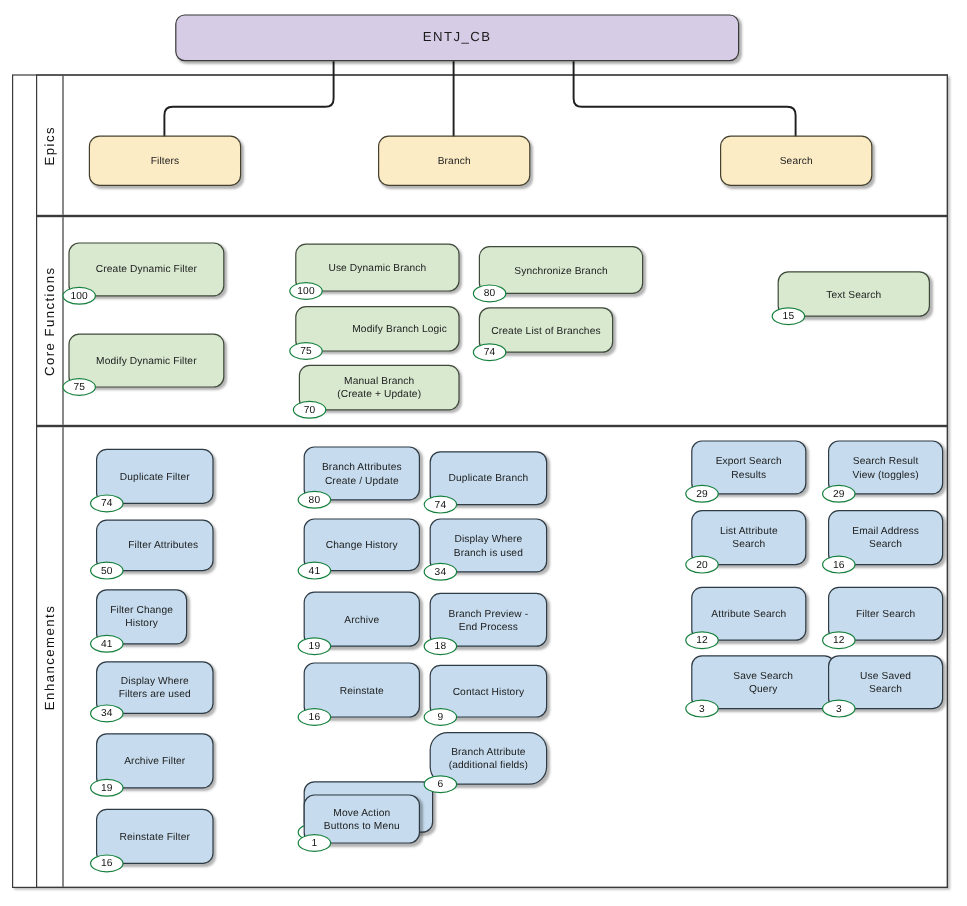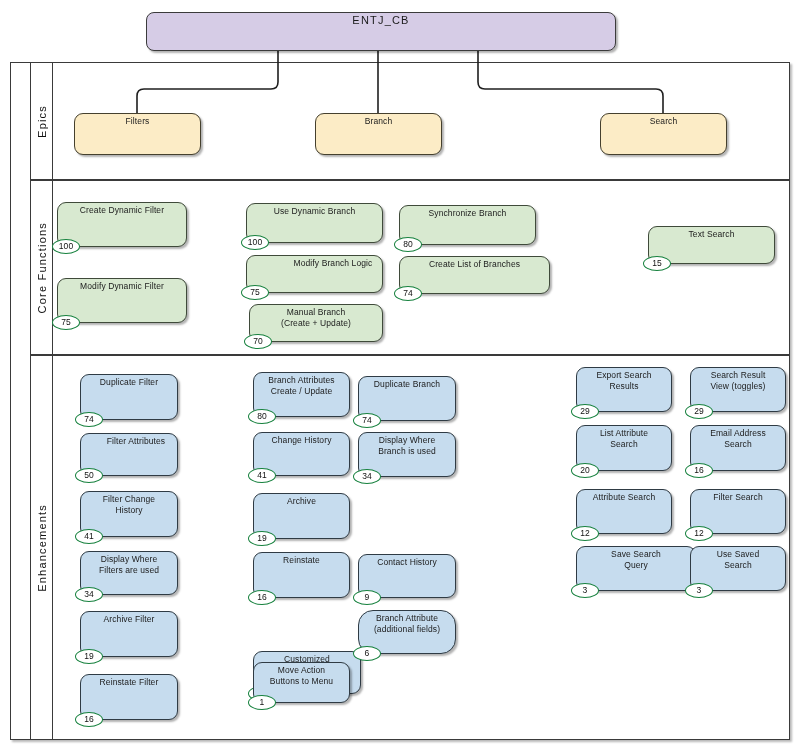--- a/index.html
+++ b/index.html
@@ -21,20 +21,21 @@
     height: 755px;
   }
 
   
   .node {
     position: absolute;
     box-sizing: border-box;
     border: 1.2px solid #3b3b3b;
     border-radius: 9px;
     display: flex;
+    align-items: center;
     justify-content: center;
     text-align: center;
     font-size: 8.5px;
     line-height: 11px;
     color: #1b1b1b;
     letter-spacing: 0.1px;
     box-shadow: 2px 2px 2px rgba(0,0,0,0.30);
     padding: 2px 6px;
     white-space: pre-line;
   }
@@ -190,39 +191,39 @@
   <div class="node node-core" style="left:249px; top:304px; width:134px; height:38px;">
     <span class="label">Manual Branch
 (Create + Update)</span>
     <span class="badge">70</span>
   </div>
 
   <div class="node node-core" style="left:399px; top:205px; width:137px; height:40px;">
     <span class="label">Synchronize Branch</span>
     <span class="badge">80</span>
   </div>
-  <div class="node node-core" style="left:399px; top:256px; width:151px; height:38px;">
+  <div class="node node-core" style="left:399px; top:256px; width:112px; height:38px;">
     <span class="label">Create List of Branches</span>
     <span class="badge">74</span>
   </div>
 
   <div class="node node-core" style="left:648px; top:226px; width:127px; height:38px;">
     <span class="label">Text Search</span>
     <span class="badge">15</span>
   </div>
 
   <div class="node node-enh" style="left:80px; top:374px; width:98px; height:46px;">
     <span class="label">Duplicate Filter</span>
     <span class="badge">74</span>
   </div>
   <div class="node node-enh" style="left:80px; top:433px; width:98px; height:43px;padding-left:20px;">
     <span class="label">Filter Attributes</span>
     <span class="badge">50</span>
   </div>
-  <div class="node node-enh" style="left:80px; top:491px; width:98px; height:46px;">
+  <div class="node node-enh" style="left:80px; top:491px; width:76px; height:46px;">
     <span class="label">Filter Change
 History</span>
     <span class="badge">41</span>
   </div>
   <div class="node node-enh" style="left:80px; top:551px; width:98px; height:44px;">
     <span class="label">Display Where
 Filters are used</span>
     <span class="badge">34</span>
   </div>
   <div class="node node-enh" style="left:80px; top:611px; width:98px; height:46px;">
@@ -264,20 +265,25 @@
 
   <div class="node node-enh" style="left:358px; top:376px; width:98px; height:45px;">
     <span class="label">Duplicate Branch</span>
     <span class="badge">74</span>
   </div>
   <div class="node node-enh" style="left:358px; top:432px; width:98px; height:45px;">
     <span class="label">Display Where
 Branch is used</span>
     <span class="badge">34</span>
   </div>
+  <div class="node node-enh" style="left:358px; top:494px; width:98px; height:45px;">
+    <span class="label">Branch Preview -
+End Process</span>
+    <span class="badge">18</span>
+  </div>
   <div class="node node-enh" style="left:358px; top:554px; width:98px; height:44px;">
     <span class="label">Contact History</span>
     <span class="badge">9</span>
   </div>
   <div class="node node-enh" style="left:358px; top:610px; width:98px; height:44px;border-radius:15px;">
     <span class="label">Branch Attribute
 (additional fields)</span>
     <span class="badge">6</span>
   </div>
 

